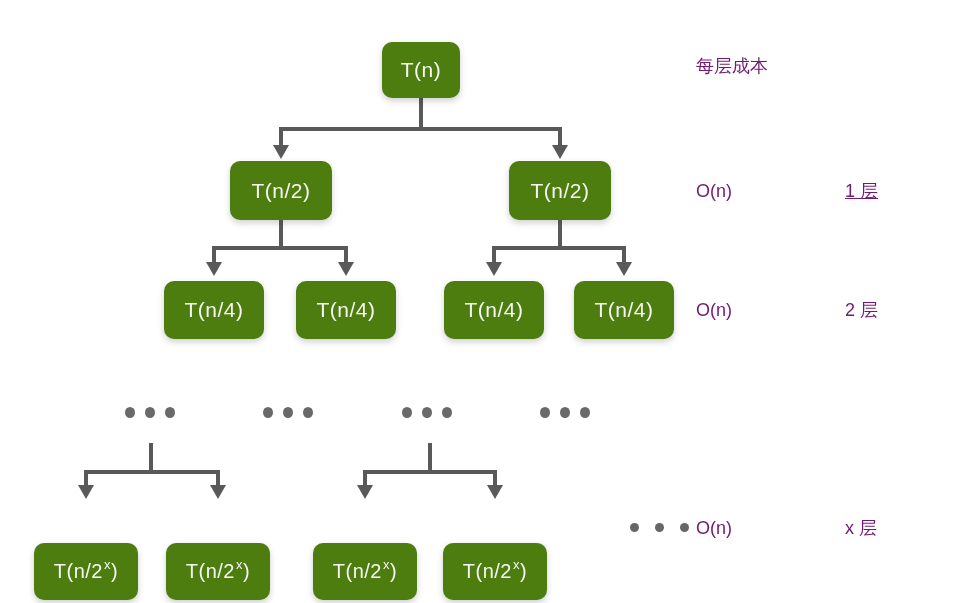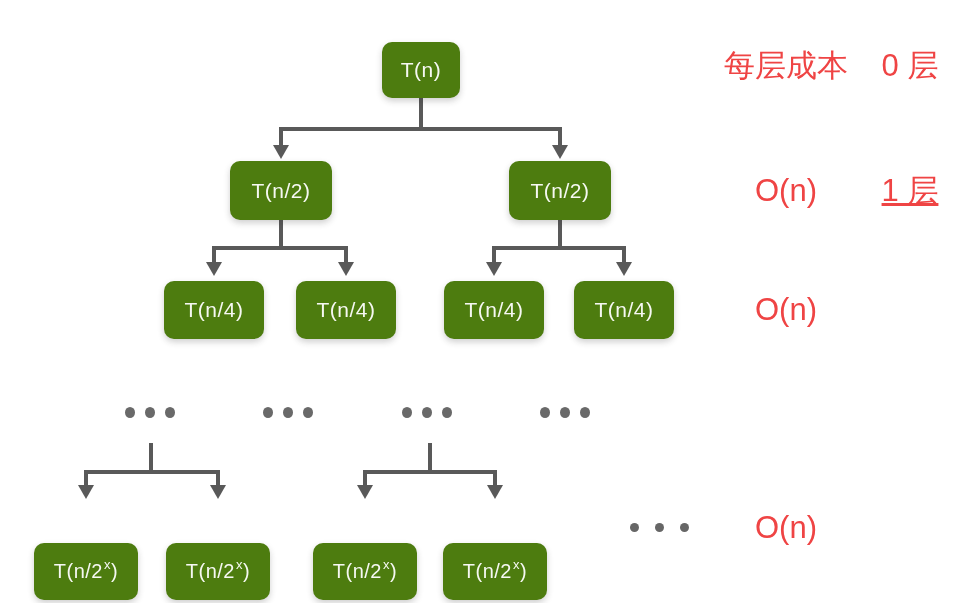--- a/index.html
+++ b/index.html
@@ -48,25 +48,25 @@
     border-radius: 50%;
     background: #696969;
   }
   .dots.end .dot {
     width: 9px; height: 9px;
     border-radius: 50%;
     background: #666666;
   }
   .anno {
     position: absolute;
-    color: #ef4444;
-    font-size: 31px;
+    color: #701a75;
+    font-size: 18px;
     height: 40px;
     line-height: 40px;
-    text-align: center;
+    text-align: left;
     white-space: nowrap;
   }
   .anno.cost { left: 696px; width: 180px; }
   .anno.level { left: 845px; width: 130px; }
 </style>
 </head>
 <body>
 
 <div class="canvas">
 
@@ -167,22 +167,23 @@
       <span>)</span>
   </div>
 
   <div class="dots end" style="left:630px; top:523px;">
     <span class="dot"></span>
     <span class="dot"></span>
     <span class="dot"></span>
   </div>
 
   <div class="anno cost" style="top:46px;">每层成本</div>
-  <div class="anno level" style="top:46px;">0 层</div>
 
   <div class="anno cost" style="top:171px;">O(n)</div>
   <div class="anno level" style="top:171px;text-decoration:underline;">1 层</div>
 
   <div class="anno cost" style="top:290px;">O(n)</div>
+  <div class="anno level" style="top:290px;">2 层</div>
 
   <div class="anno cost" style="top:508px;">O(n)</div>
+  <div class="anno level" style="top:508px;">x 层</div>
 
 </div>
 
 </body></html>

